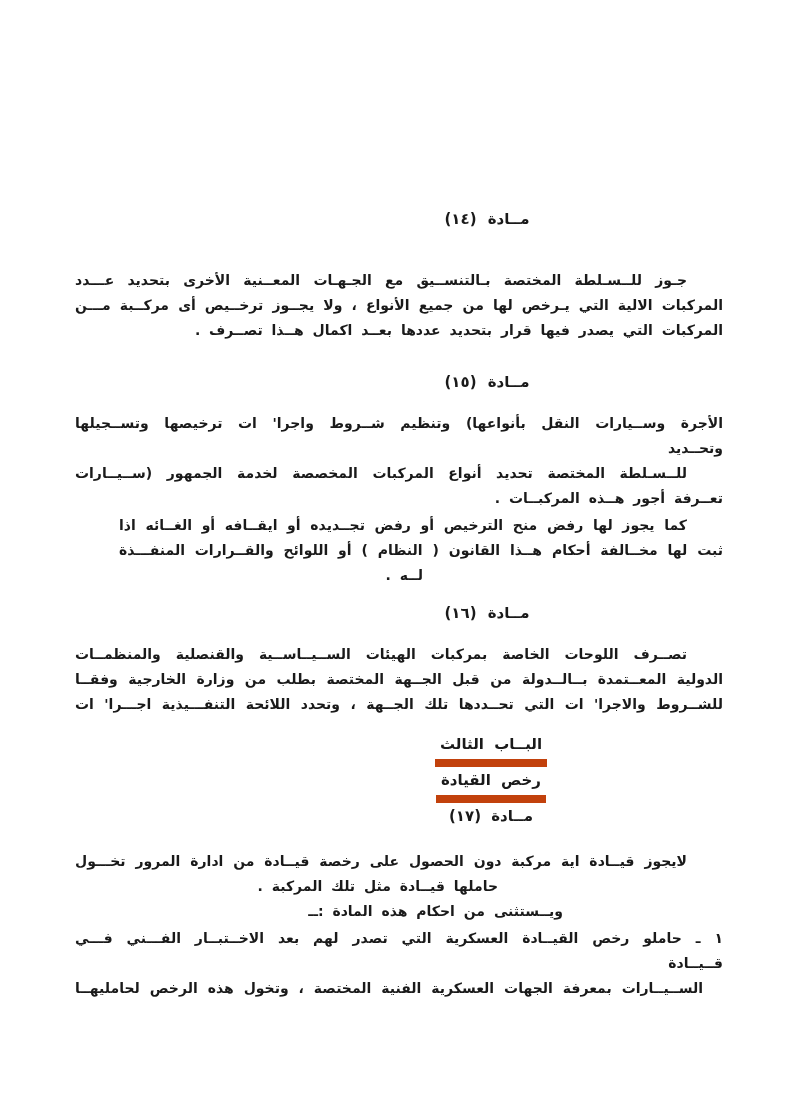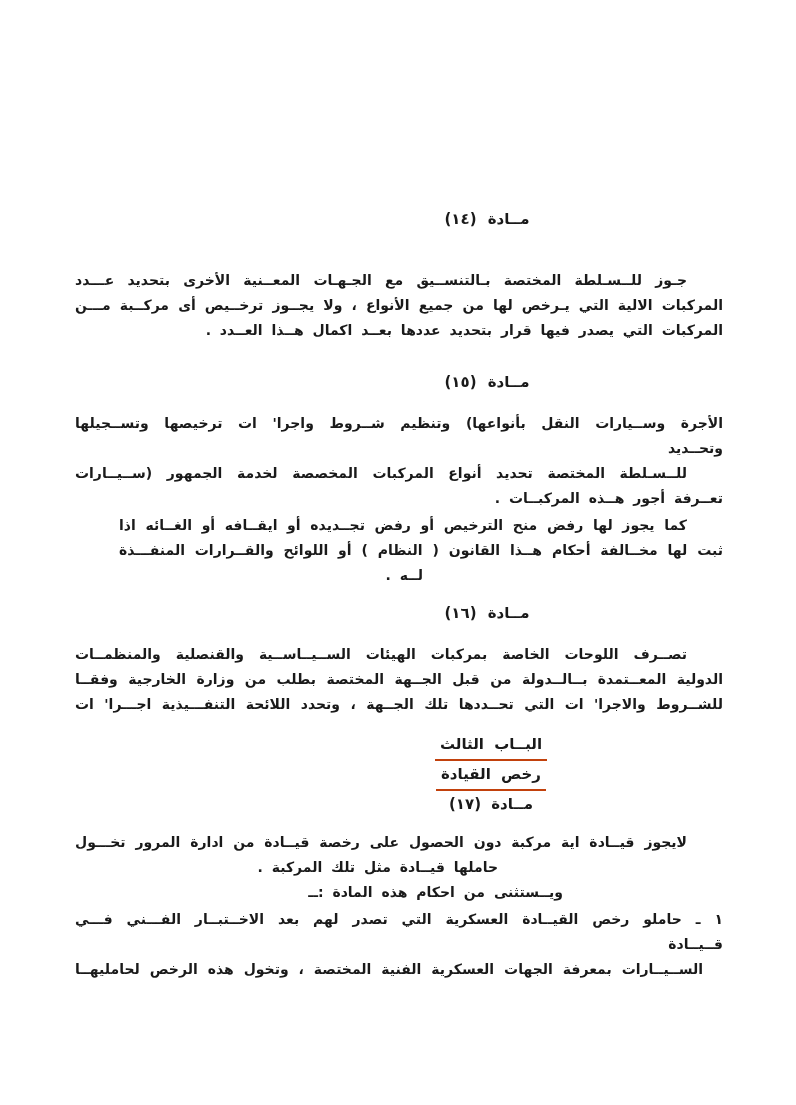--- a/index.html
+++ b/index.html
@@ -44,41 +44,41 @@
   .off-230 { padding-right:225px; }
   .off-165 { padding-right:160px; }
   .off-125 { padding-right:120px; }
   .m-p14 { margin-top:36px; }
   .m-h15 { margin-top:26px; }
   .m-p15a { margin-top:16px; }
   .m-p15b { margin-top:2px;margin-left:44px; }
   .m-h16 { margin-top:12px; }
   .m-p16 { margin-top:16px; }
   .m-ch  { margin-top:14px; }
-  .m-p17 { margin-top:13px; }
+  .m-p17 { margin-top:20px; }
   .m-item1 { margin-top:2px; }
   .chapter { text-align:center; position:relative; left:92px; }
   .ch-line { line-height:26px; font-size:15px; font-weight:700; word-spacing:5px; }
   .u {
     display:inline-block;
-    border-bottom:2px solid #c2410c;
+    border-bottom:8px solid #c2410c;
     padding:0 5px 2px 5px;
   }
 </style>
 </head>
 <body>
 
 <div class="page">
   <div class="content">
 
     <div class="h">مــادة (١٤)</div>
     <div class="m-p14">
       <div class="ln full ind">جـوز للــسـلطة المختصة بـالتنســيق مع الجـهـات المعــنية الأخرى بتحديد عـــدد</div>
       <div class="ln full">المركبات الالية التي يـرخص لها من جميع الأنواع ، ولا يجــوز ترخــيص أى مركــبة مـــن</div>
-      <div class="ln">المركبات التي يصدر فيها قرار بتحديد عددها بعــد اكمال هــذا العــدد .</div>
+      <div class="ln">المركبات التي يصدر فيها قرار بتحديد عددها بعــد اكمال هــذا تصــرف .</div>
     </div>
 
     <div class="h m-h15">مــادة (١٥)</div>
     <div class="m-p15a">
       <div class="ln full">الأجرة وســيارات النقل بأنواعها) وتنظيم شــروط واجرا' ات ترخيصها وتســجيلها وتحــديد</div>
       <div class="ln full ind">للــسـلطة المختصة تحديد أنواع المركبات المخصصة لخدمة الجمهور (ســيــارات</div>
       <div class="ln">تعــرفة أجور هــذه المركبــات .</div>
     </div>
     <div class="m-p15b">
       <div class="ln full ind">كما يجوز لها رفض منح الترخيص أو رفض تجــديده أو ايقــافه أو الغــائه اذا</div>

